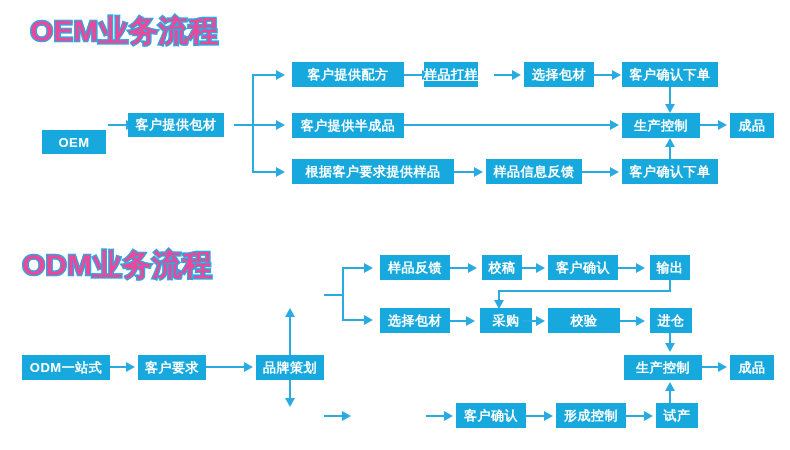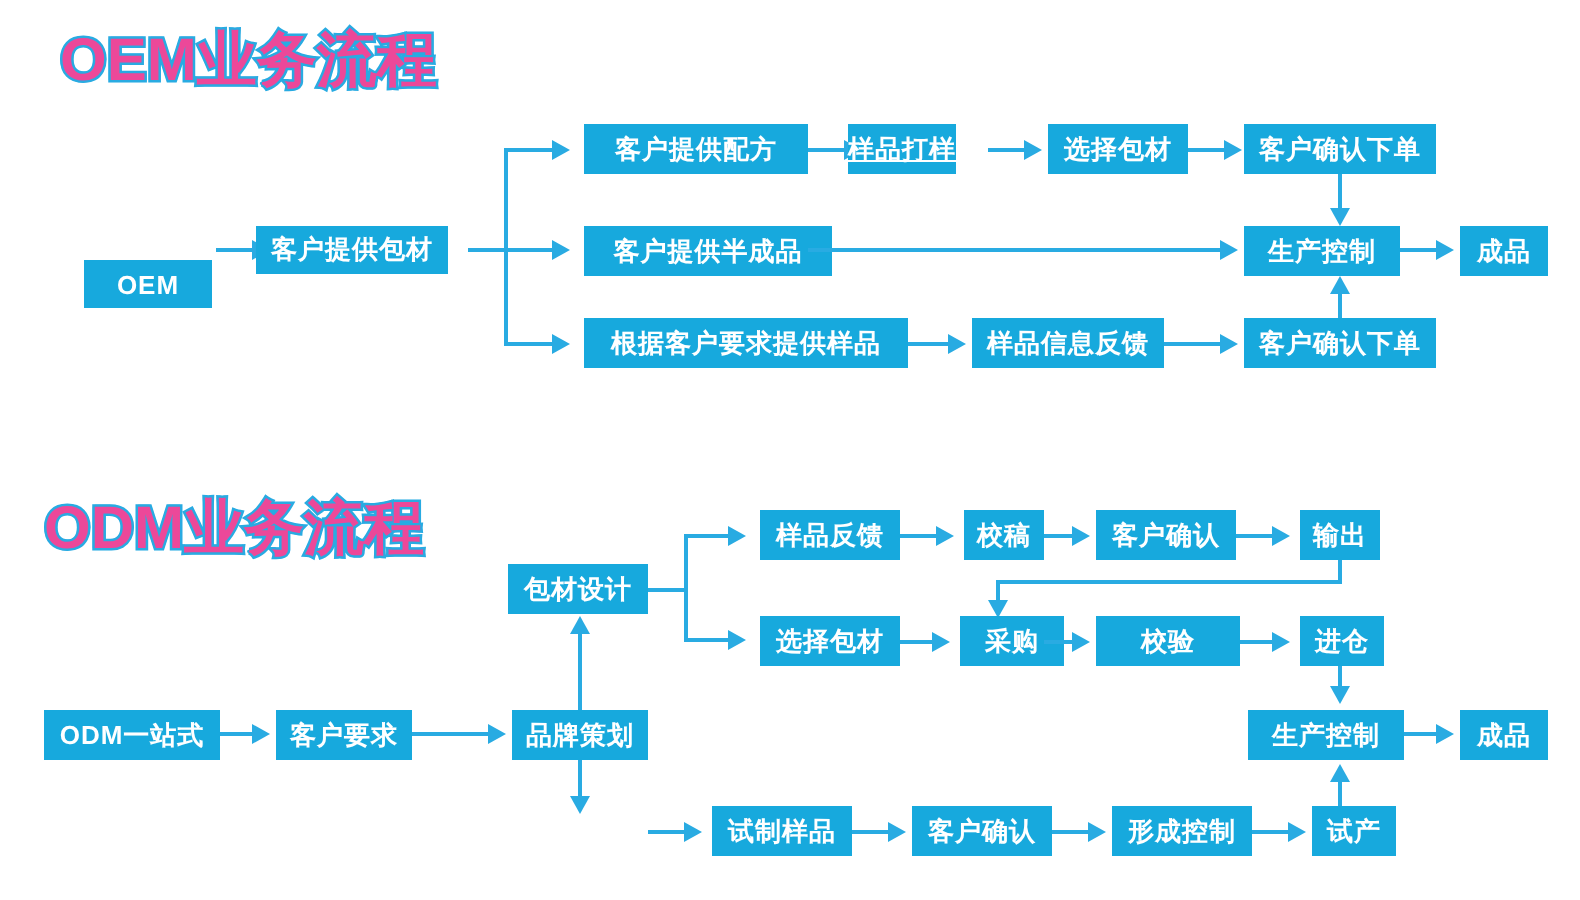--- a/index.html
+++ b/index.html
@@ -105,21 +105,21 @@
 
   <div class="hline" style="left:594px; top:74px; width:20px;"></div>
   <div class="arrow-r" style="left:612px; top:70px;"></div>
   <div class="node" style="left:622px; top:62px; width:96px; height:25px;">客户确认下单</div>
 
   <div class="vline" style="left:669px; top:87px; height:19px;"></div>
   <div class="arrow-d" style="left:665px; top:104px;"></div>
 
   <div class="hline" style="left:252px; top:124px; width:26px;"></div>
   <div class="arrow-r" style="left:276px; top:120px;"></div>
-  <div class="node" style="left:292px; top:113px; width:124px; height:25px;">客户提供半成品</div>
+  <div class="node" style="left:292px; top:113px; width:112px; height:25px;">客户提供半成品</div>
 
   <div class="hline" style="left:404px; top:124px; width:208px;"></div>
   <div class="arrow-r" style="left:610px; top:120px;"></div>
 
   <div class="node" style="left:622px; top:113px; width:78px; height:25px;">生产控制</div>
   <div class="hline" style="left:700px; top:124px; width:20px;"></div>
   <div class="arrow-r" style="left:718px; top:120px;"></div>
   <div class="node" style="left:730px; top:113px; width:44px; height:25px;">成品</div>
 
   <div class="hline" style="left:252px; top:171px; width:26px;"></div>
@@ -148,21 +148,20 @@
   <div class="arrow-r" style="left:244px; top:362px;"></div>
 
   <div class="node" style="left:256px; top:355px; width:68px; height:25px;">品牌策划</div>
 
   <div class="vline" style="left:289px; top:316px; height:39px;"></div>
   <div class="arrow-u" style="left:285px; top:308px;"></div>
 
   <div class="vline" style="left:289px; top:380px; height:20px;"></div>
   <div class="arrow-d" style="left:285px; top:398px;"></div>
 
-  <div class="node" style="left:254px; top:282px; width:70px; height:25px;">包材设计</div>
 
   <div class="hline" style="left:324px; top:294px; width:20px;"></div>
   <div class="vline" style="left:342px; top:267px; height:54px;"></div>
 
   <div class="hline" style="left:342px; top:267px; width:24px;"></div>
   <div class="arrow-r" style="left:364px; top:263px;"></div>
 
   <div class="hline" style="left:342px; top:319px; width:24px;"></div>
   <div class="arrow-r" style="left:364px; top:315px;"></div>
 
@@ -203,21 +202,20 @@
   <div class="arrow-d" style="left:665px; top:343px;"></div>
 
   <div class="node" style="left:624px; top:355px; width:78px; height:25px;">生产控制</div>
   <div class="hline" style="left:702px; top:366px; width:18px;"></div>
   <div class="arrow-r" style="left:718px; top:362px;"></div>
   <div class="node" style="left:730px; top:355px; width:44px; height:25px;">成品</div>
 
   <div class="hline" style="left:324px; top:415px; width:20px;"></div>
   <div class="arrow-r" style="left:342px; top:411px;"></div>
 
-  <div class="node" style="left:356px; top:403px; width:70px; height:25px;">试制样品</div>
   <div class="hline" style="left:426px; top:415px; width:20px;"></div>
   <div class="arrow-r" style="left:444px; top:411px;"></div>
 
   <div class="node" style="left:456px; top:403px; width:70px; height:25px;">客户确认</div>
   <div class="hline" style="left:526px; top:415px; width:20px;"></div>
   <div class="arrow-r" style="left:544px; top:411px;"></div>
 
   <div class="node" style="left:556px; top:403px; width:70px; height:25px;">形成控制</div>
   <div class="hline" style="left:626px; top:415px; width:20px;"></div>
   <div class="arrow-r" style="left:644px; top:411px;"></div>

